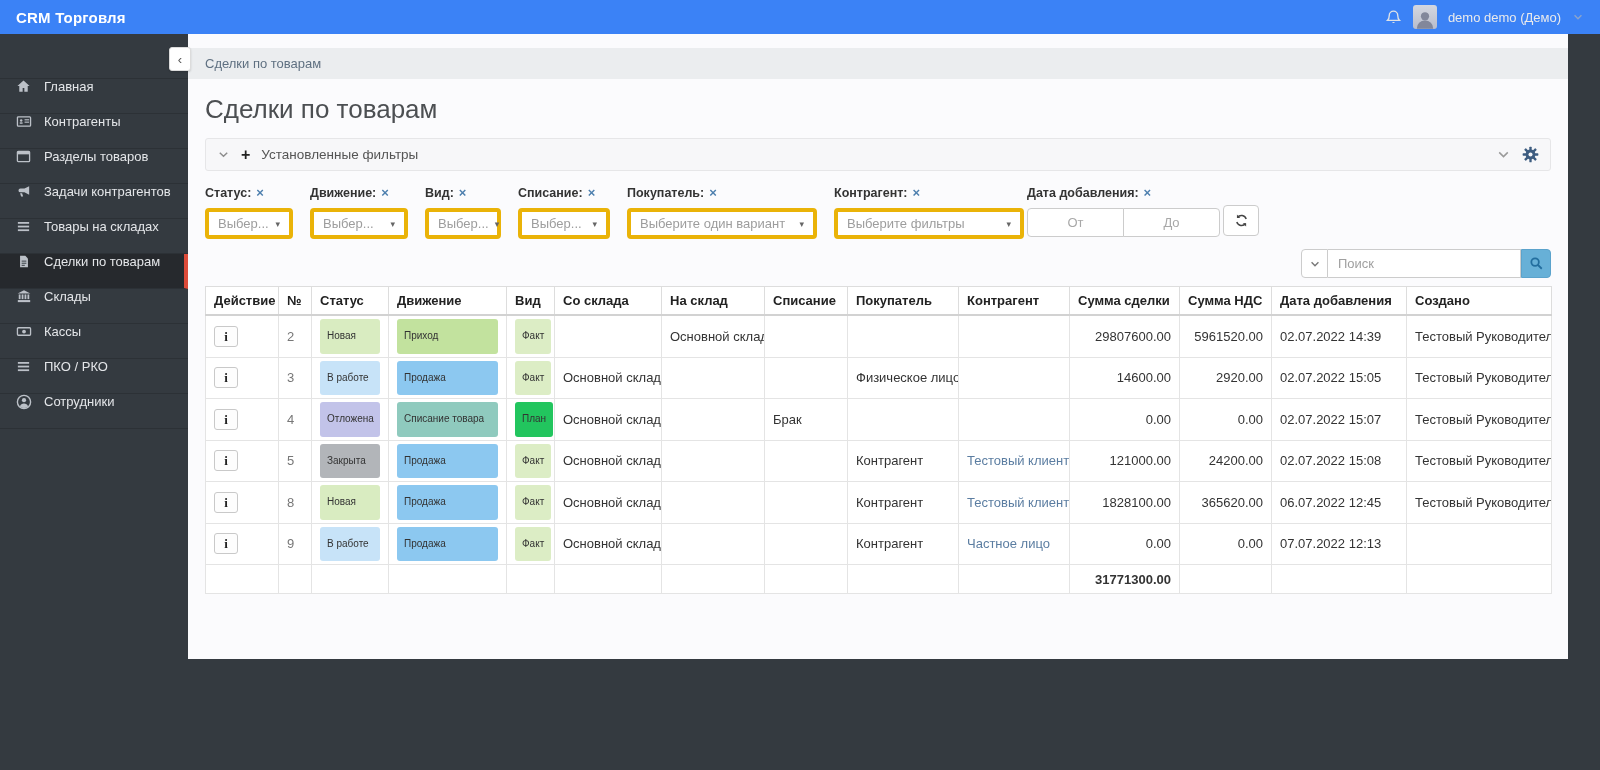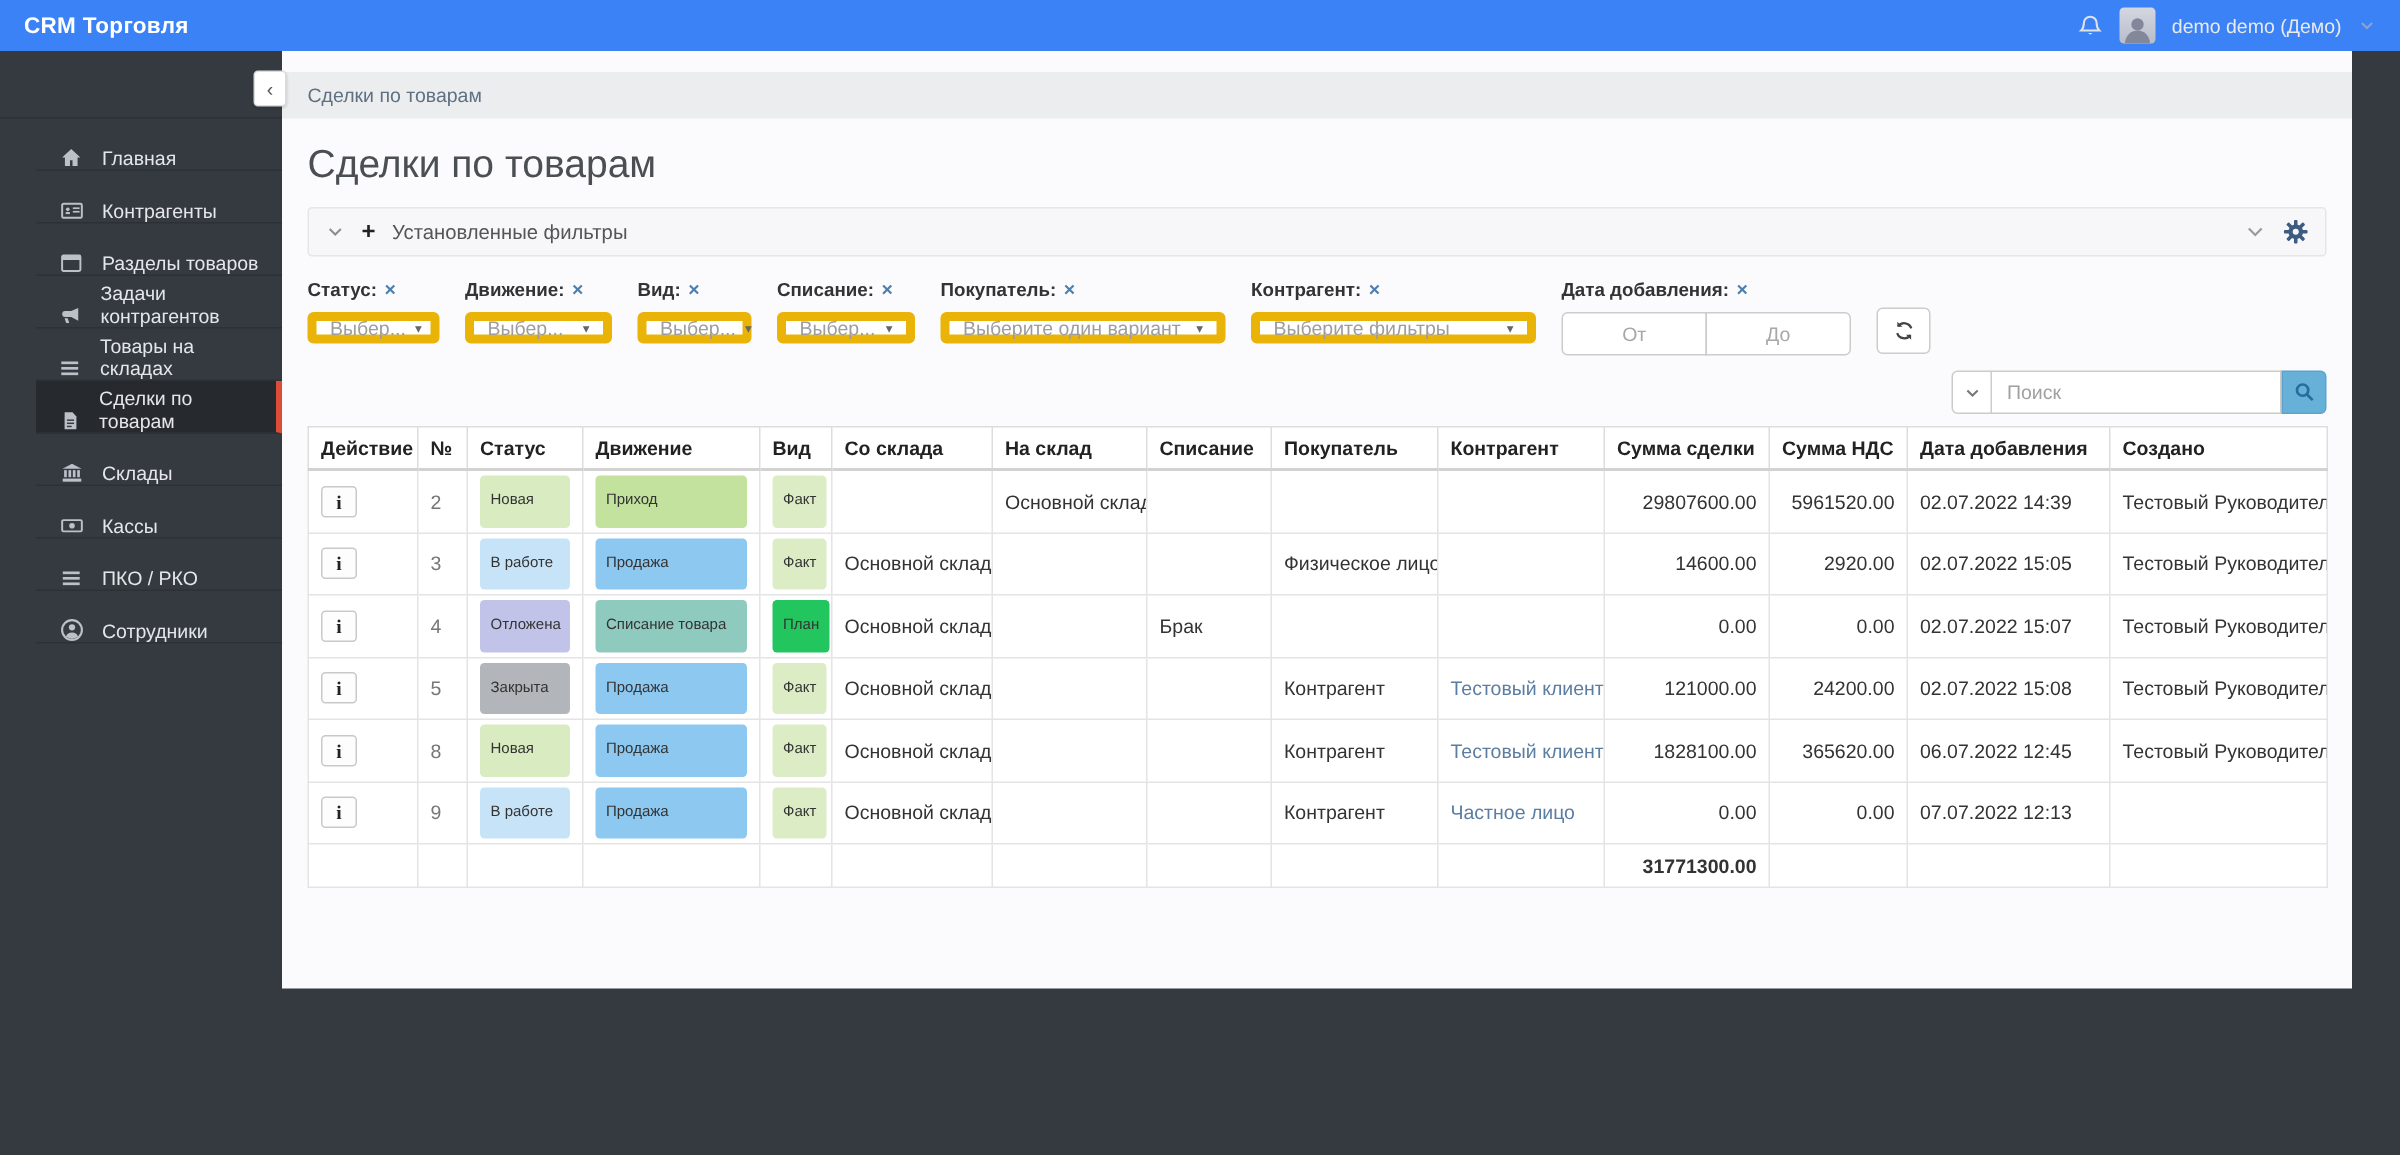--- a/index.html
+++ b/index.html
@@ -16,46 +16,46 @@
   .brand{color:#fff;font-size:15px;font-weight:bold;letter-spacing:.2px;}
   .topbar-right{margin-left:auto;display:flex;align-items:center;gap:11px;}
   .bell{display:flex;align-items:center;cursor:pointer;}
   .avatar{width:24px;height:24px;border-radius:3px;background:linear-gradient(#d4d7e0,#b9bdcb);
     display:flex;align-items:flex-end;justify-content:center;overflow:hidden;cursor:pointer;}
   .user-label{color:#e9eaec;font-size:13px;cursor:pointer;}
   .top-chev{opacity:.7;cursor:pointer;display:flex;align-items:center;}
   
   .sidebar{position:absolute;top:34px;left:0;width:188px;bottom:0;background:#343a40;z-index:2;}
   .side-menu{margin-top:44px;border-top:1px solid #2c3136;}
-  .side-item{display:flex;align-items:flex-end;height:35px;padding:0 15px;color:#e4e6e9;
-    font-size:13px;border-bottom:1px solid #2c3136;cursor:pointer;margin-left:24px;}
+  .side-item{display:flex;align-items:flex-start;height:35px;padding:0 15px;color:#e4e6e9;
+    font-size:13px;border-bottom:1px solid #2c3136;cursor:pointer;}
   .side-item .sicon{width:17px;margin-right:12px;display:flex;justify-content:center;}
   .side-item.active{background:#26292d;border-right:4px solid #dd4b39;}
   .collapse-btn{position:absolute;top:47px;left:169px;width:22px;height:24px;background:#fff;
     border:1px solid #dcdcdc;border-radius:3px;color:#555;font-size:13px;line-height:21px;
     text-align:center;z-index:11;cursor:pointer;box-shadow:0 1px 2px rgba(0,0,0,.15);}
   
   .content{position:absolute;left:188px;top:34px;width:1380px;height:625px;background:#fbfbfd;z-index:3;}
   .breadcrumb-bar{margin-top:14px;height:31px;background:#ebedef;display:flex;align-items:center;
     padding:0 17px;}
   .breadcrumb-bar a{color:#5f7081;font-size:13px;text-decoration:none;cursor:pointer;}
   h1{margin:15px 17px 13px;font-size:26px;font-weight:400;color:#4c4f52;}
   .filter-panel{margin:0 17px;height:33px;background:#f7f7f9;border:1px solid #e6e6e8;border-radius:3px;
     display:flex;align-items:center;padding:0 11px;gap:11px;color:#555;}
   .fp-chev{display:flex;align-items:center;cursor:pointer;}
   .fp-plus{font-weight:bold;font-size:16px;color:#222;cursor:pointer;line-height:1;}
   .fp-label{font-size:13.5px;color:#555;}
   .fp-spacer{flex:1;}
   .fp-gear{display:flex;align-items:center;cursor:pointer;}
   
-  .filter-row{margin:14px 17px 0;display:flex;align-items:flex-start;gap:17px;}
+  .filter-row{margin:14px 17px 0;display:flex;align-items:flex-start;gap:3px;}
   .fgroup{display:flex;flex-direction:column;}
   .flabel{font-weight:bold;font-size:12.5px;color:#333;margin-bottom:8px;white-space:nowrap;}
   .fx{color:#4d7fae;font-weight:bold;margin-left:5px;cursor:pointer;font-size:13px;}
-  .fselect{height:21px;border:6px solid #eab308;border-radius:4px;background:#fff;display:flex;
+  .fselect{height:31px;border:4px solid #eab308;border-radius:4px;background:#fff;display:flex;
     align-items:center;justify-content:space-between;padding:0 9px;color:#9d9d9d;font-size:13px;
     cursor:pointer;}
   .caret{color:#666;font-size:9px;margin-left:6px;}
   .date-inputs{display:flex;}
   .date-inputs input{width:97px;height:29px;border:1px solid #ccc;background:#fff;text-align:center;
     font-size:13px;color:#555;font-family:"Liberation Sans",sans-serif;outline:none;}
   .date-inputs input::placeholder{color:#a8a8a8;}
   .date-inputs input:first-child{border-radius:4px 0 0 4px;}
   .date-inputs input:last-child{border-radius:0 4px 4px 0;margin-left:-1px;}
   .refresh-btn{width:36px;height:31px;margin-top:20px;background:#fff;border:1px solid #ccc;

